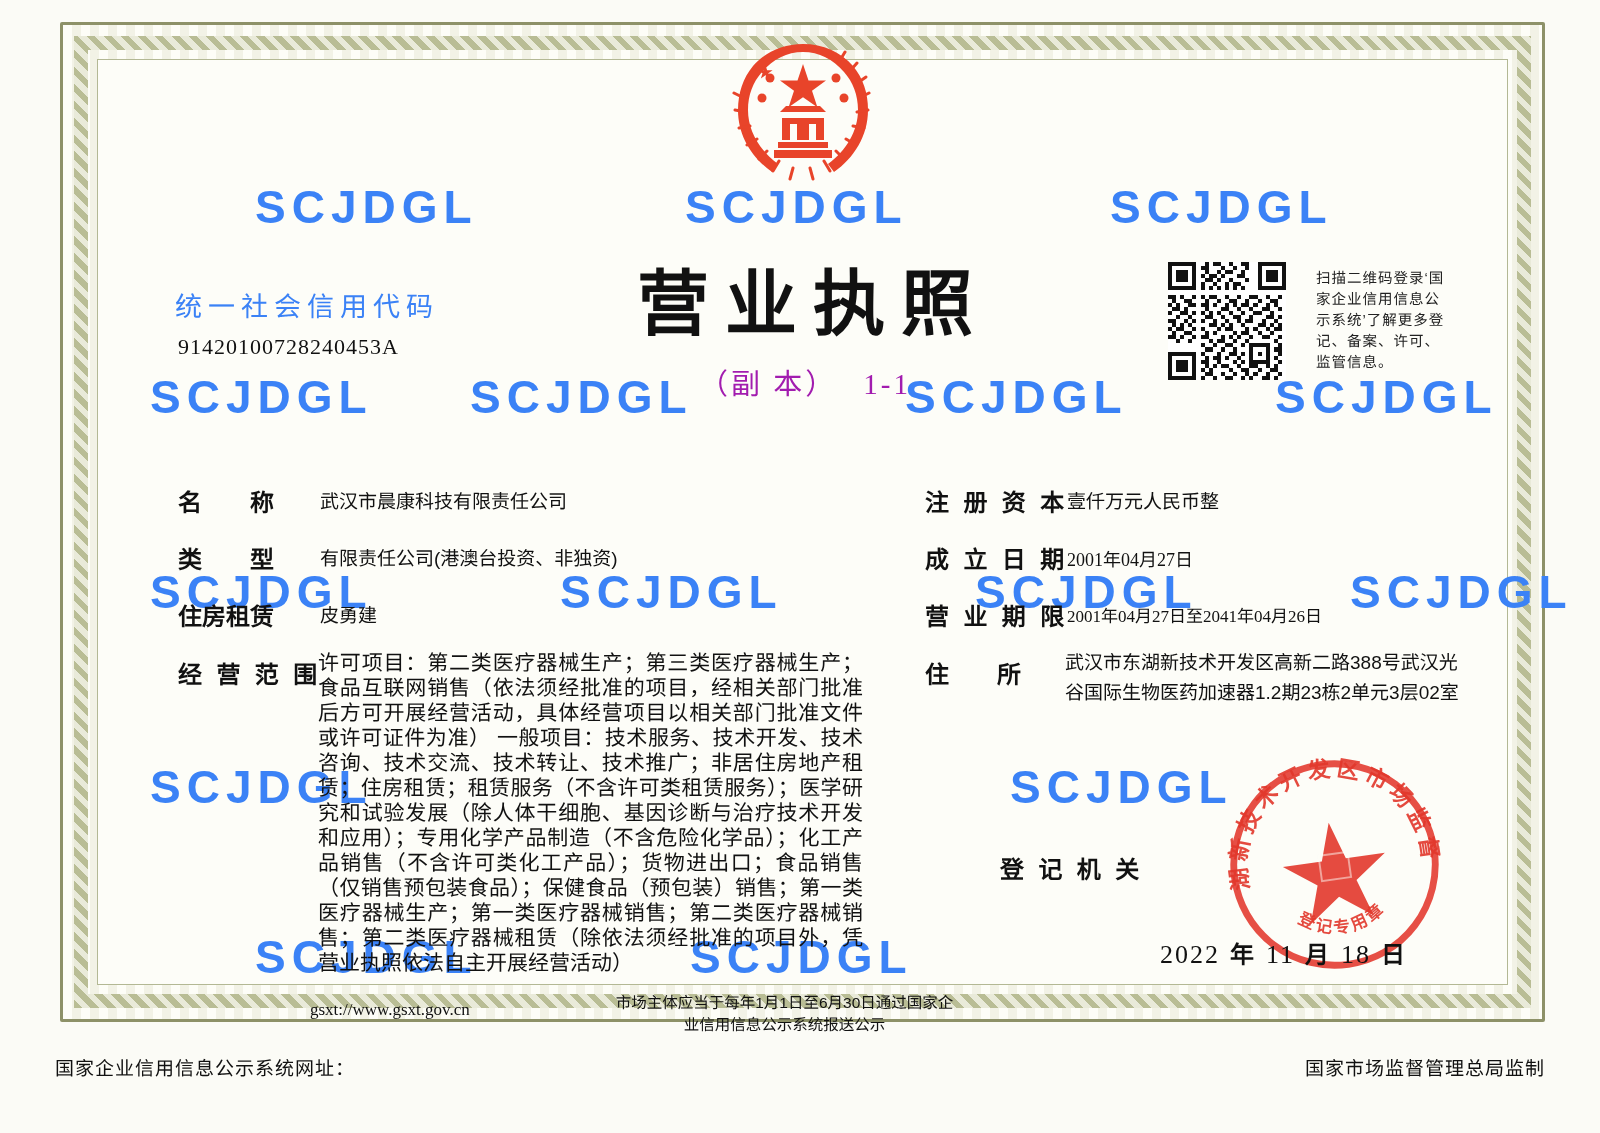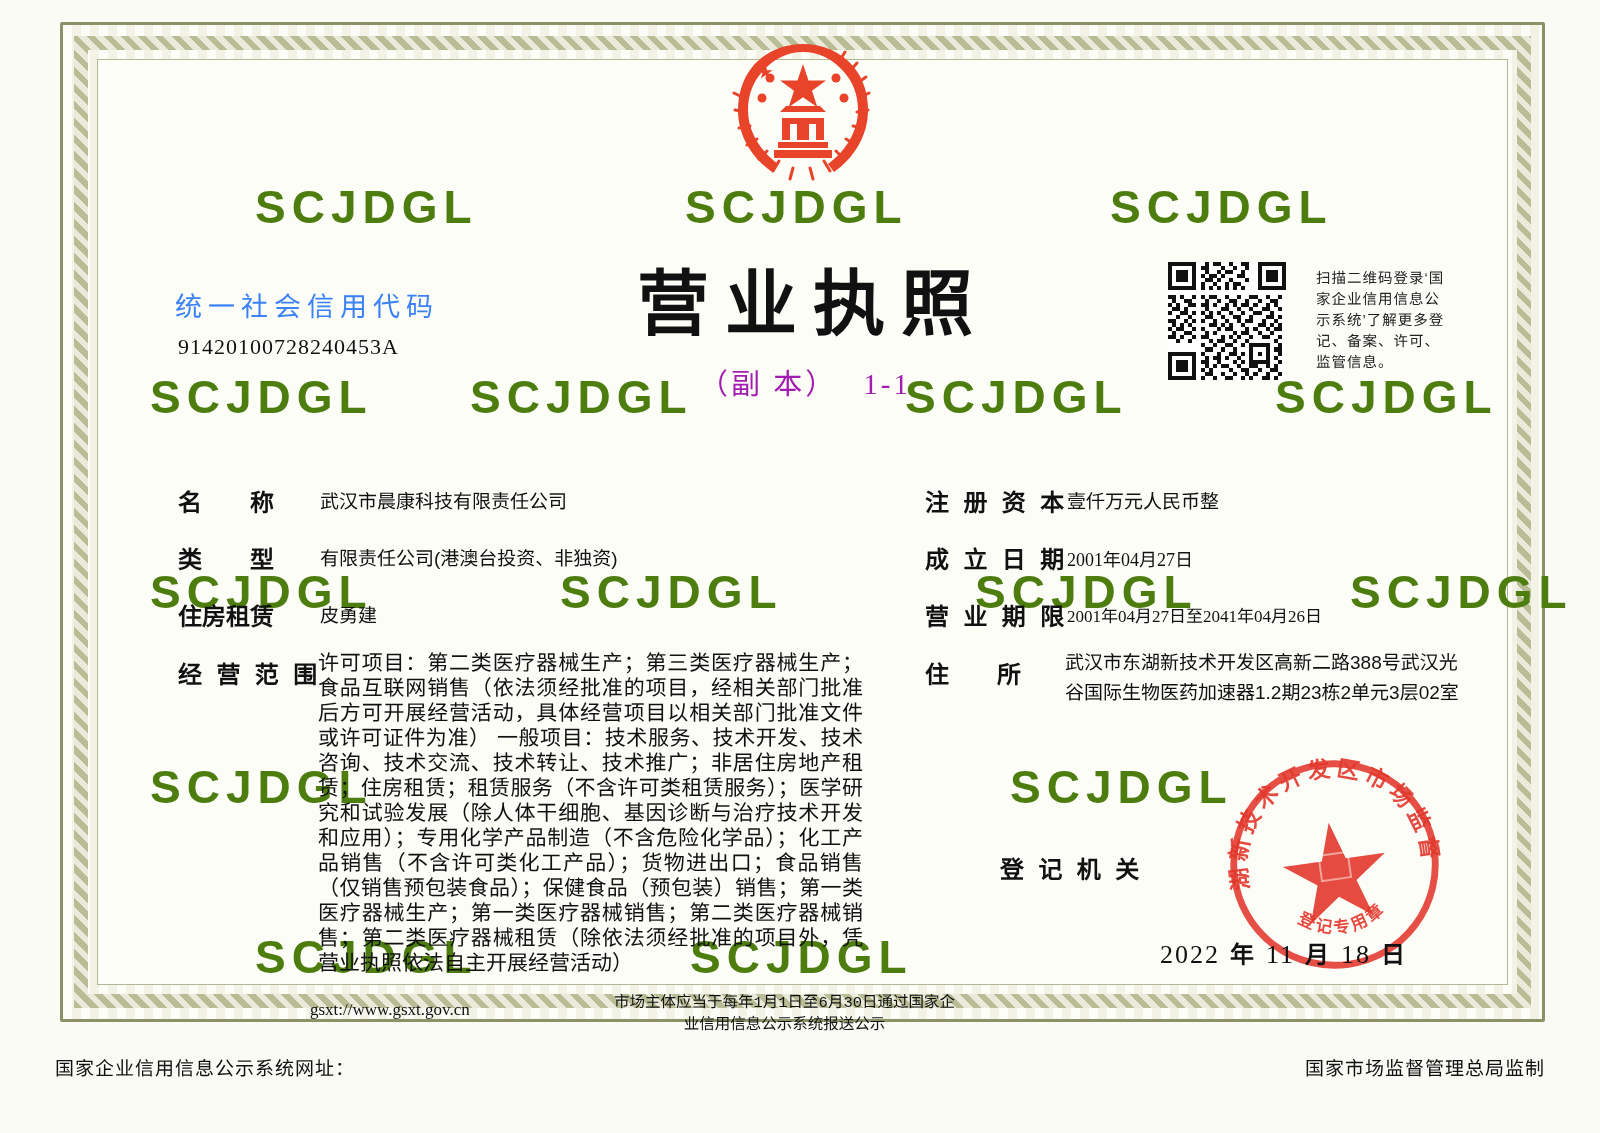--- a/index.html
+++ b/index.html
@@ -47,21 +47,21 @@
   }
   #paper{
     position:absolute;left:98px;top:60px;width:1409px;height:924px;
     background:#fdfdf8;
   }
   
   .wm{
     position:absolute;
     font-family:"Liberation Sans","DejaVu Sans",sans-serif;
     font-weight:bold;
-    color:#4d7c0f;
+    color:#3b82f6;
     font-size:46px;
     letter-spacing:6px;
     user-select:none;
     pointer-events:none;
   }
   
   #emblem{
     position:absolute;left:718px;top:38px;width:170px;height:180px;
   }
   
@@ -144,21 +144,21 @@
     pointer-events:none;
   }
   
   #url{
     position:absolute;left:310px;top:1000px;
     font-family:"Liberation Serif","DejaVu Serif",serif;
     font-size:17px;color:#111;
   }
   #notice{
     position:absolute;left:612px;top:992px;width:345px;
-    font-family:Liberation Mono, monospace;
+    font-family:Liberation Sans, sans-serif;
     font-size:15.5px;line-height:22px;color:#111;text-align:center;
   }
   
   #bottom-left{
     position:absolute;left:55px;top:1053px;
     font-family:"Liberation Sans","DejaVu Sans",sans-serif;
     font-size:19px;color:#111;letter-spacing:1px;
   }
   #bottom-right{
     position:absolute;right:55px;top:1053px;

